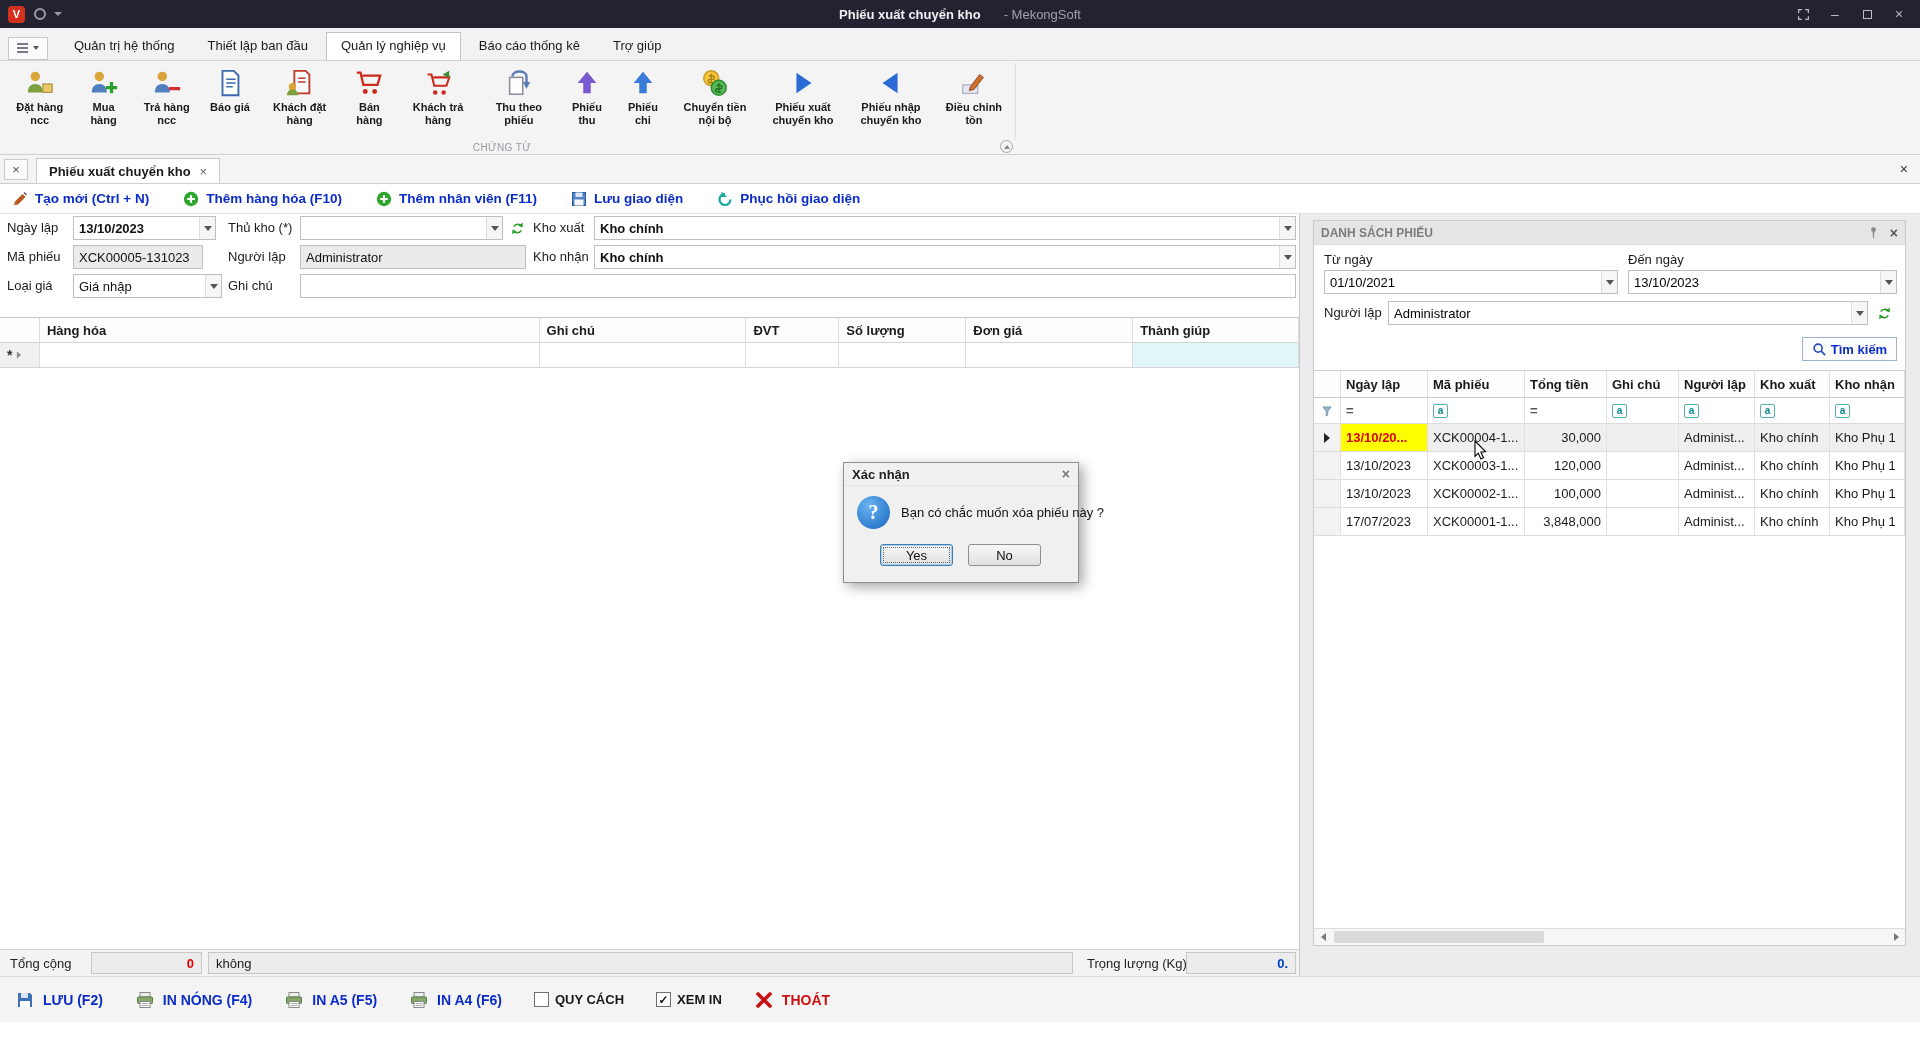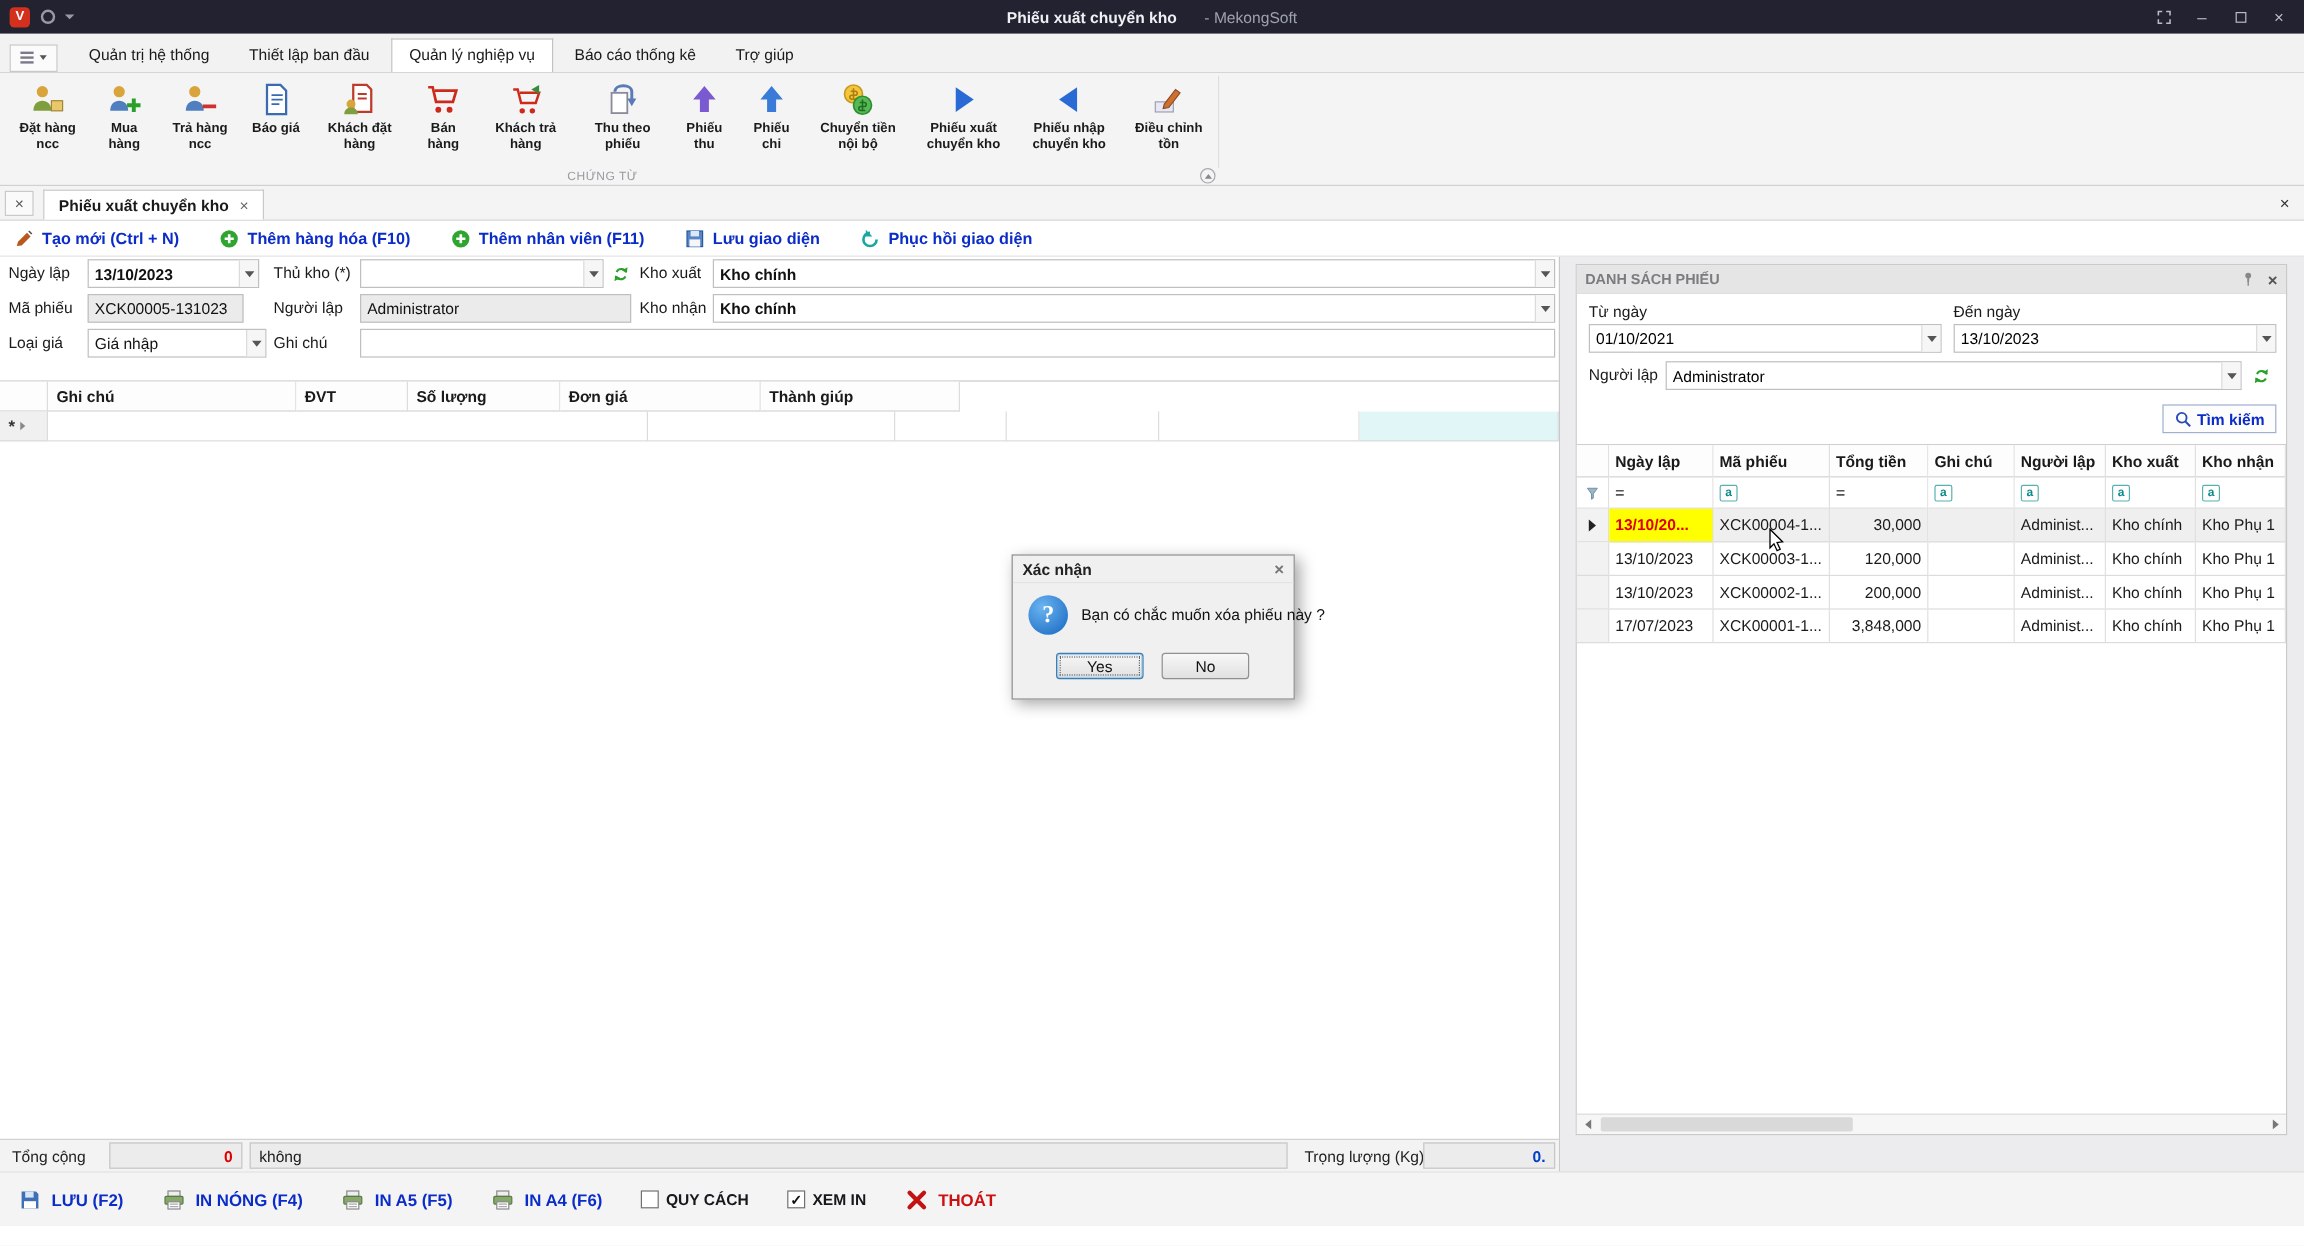--- a/index.html
+++ b/index.html
@@ -444,20 +444,21 @@
         </div>
         <span class="flabel" style="left:228px;top:58px">Ghi chú</span>
         <div class="ffield" style="left:300px;top:58px;width:996px">
           <input value="" style="">
         </div>
       </div>
 
       <div class="lgrid">
         <div class="grow ghead">
           <div class="gcell gind lc0"></div>
+          <div class="gcell lc1">Hàng hóa</div>
           <div class="gcell lc2">Ghi chú</div>
           <div class="gcell lc3">ĐVT</div>
           <div class="gcell lc4">Số lượng</div>
           <div class="gcell lc5">Đơn giá</div>
           <div class="gcell lc6">Thành giúp</div>
         </div>
         <div class="grow">
           <div class="gcell gind lc0">
               <span class="newmark">*</span>
               <span class="tri-right" style="transform:scale(.7);border-left-color:#888"></span>
@@ -593,21 +594,21 @@
           <div class="rg-cell rc3 num">120,000</div>
           <div class="rg-cell rc4"></div>
           <div class="rg-cell rc5">Administ...</div>
           <div class="rg-cell rc6">Kho chính</div>
           <div class="rg-cell rc7">Kho Phụ 1</div>
         </div>
         <div class="rrow rdata">
           <div class="rg-cell rc0"></div>
           <div class="rg-cell rc1">13/10/2023</div>
           <div class="rg-cell rc2">XCK00002-1...</div>
-          <div class="rg-cell rc3 num">200,000</div>
+          <div class="rg-cell rc3 num">100,000</div>
           <div class="rg-cell rc4"></div>
           <div class="rg-cell rc5">Administ...</div>
           <div class="rg-cell rc6">Kho chính</div>
           <div class="rg-cell rc7">Kho Phụ 1</div>
         </div>
         <div class="rrow rdata">
           <div class="rg-cell rc0"></div>
           <div class="rg-cell rc1">17/07/2023</div>
           <div class="rg-cell rc2">XCK00001-1...</div>
           <div class="rg-cell rc3 num">3,848,000</div>

